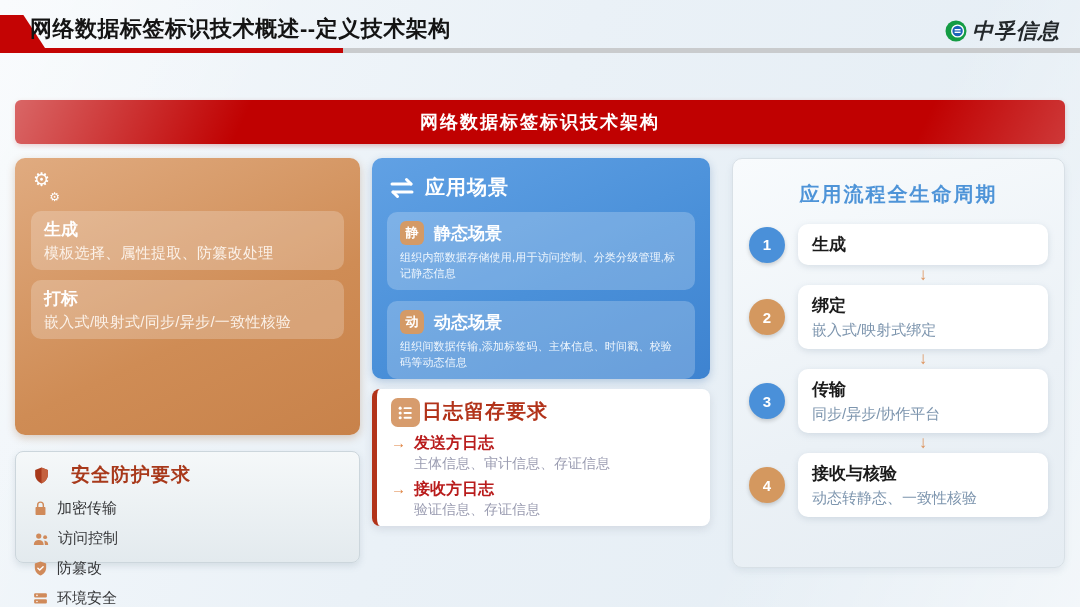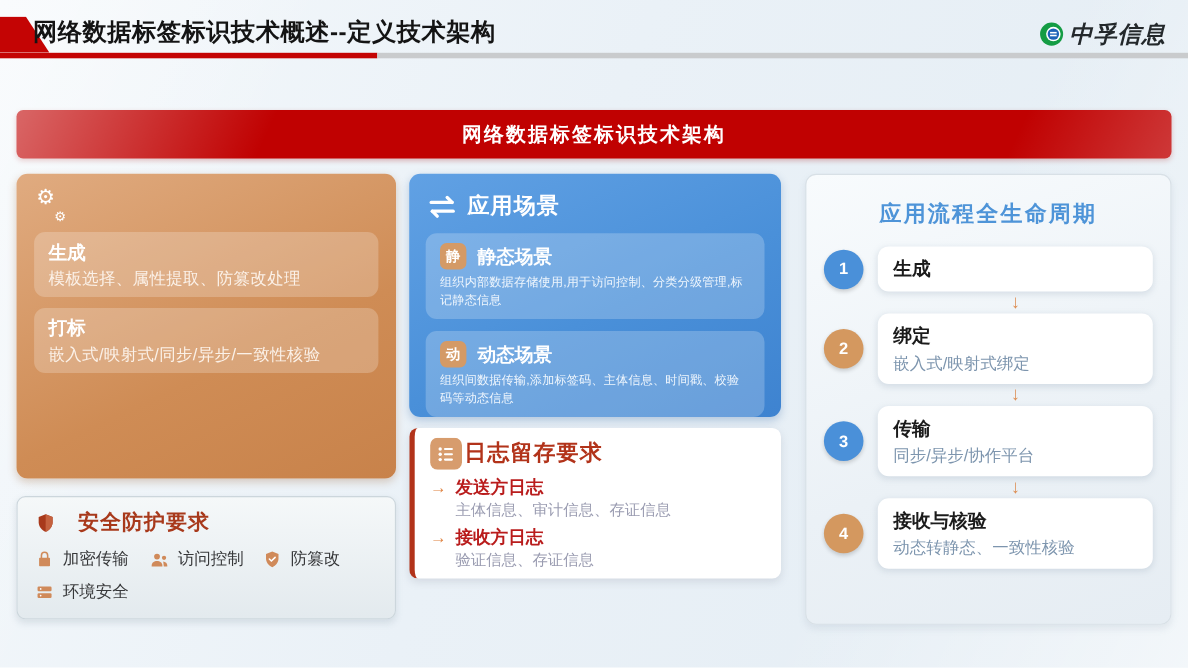--- a/index.html
+++ b/index.html
@@ -47,21 +47,21 @@
   .o-card{background:rgba(255,255,255,.22);border-radius:10px;padding:7px 13px;margin-top:10px;}
   .o-title{font-size:17px;font-weight:bold;color:#fff;}
   .o-desc{font-size:15px;color:#fbf1e8;margin-top:3px;letter-spacing:.3px;}
 
   
   .panel-security{margin-top:16px;height:112px;box-sizing:border-box;border-radius:8px;
     background:linear-gradient(180deg,#f5f8f9 0%,#e3eaee 100%);border:1px solid #ccd6dc;
     padding:10px 16px;box-shadow:0 3px 7px rgba(100,120,140,.18);}
   .s-head{display:flex;align-items:center;gap:20px;}
   .s-title{font-size:19px;font-weight:bold;color:#a8391b;letter-spacing:1px;}
-  .s-grid{display:grid;grid-template-columns:1fr 1fr 1fr;row-gap:11px;margin-top:11px;}
+  .s-grid{display:grid;grid-template-columns:1fr;row-gap:11px;margin-top:11px;}
   .s-item{display:flex;align-items:center;gap:8px;font-size:15px;color:#37383a;}
   .s-item svg{flex:none;}
 
   
   .panel-blue{height:221px;box-sizing:border-box;border-radius:10px;padding:13px 15px;
     background:linear-gradient(155deg,#61a1e4 0%,#4a90d9 55%,#3e83d0 100%);
     box-shadow:0 3px 8px rgba(60,110,170,.3);}
   .b-card{background:rgba(255,255,255,.22);border-radius:10px;padding:9px 13px;margin-top:11px;}
   .b-title-row{display:flex;align-items:center;gap:10px;}
   .badge{width:24px;height:24px;border-radius:6px;background:#d49a66;color:#fff;font-size:13px;

